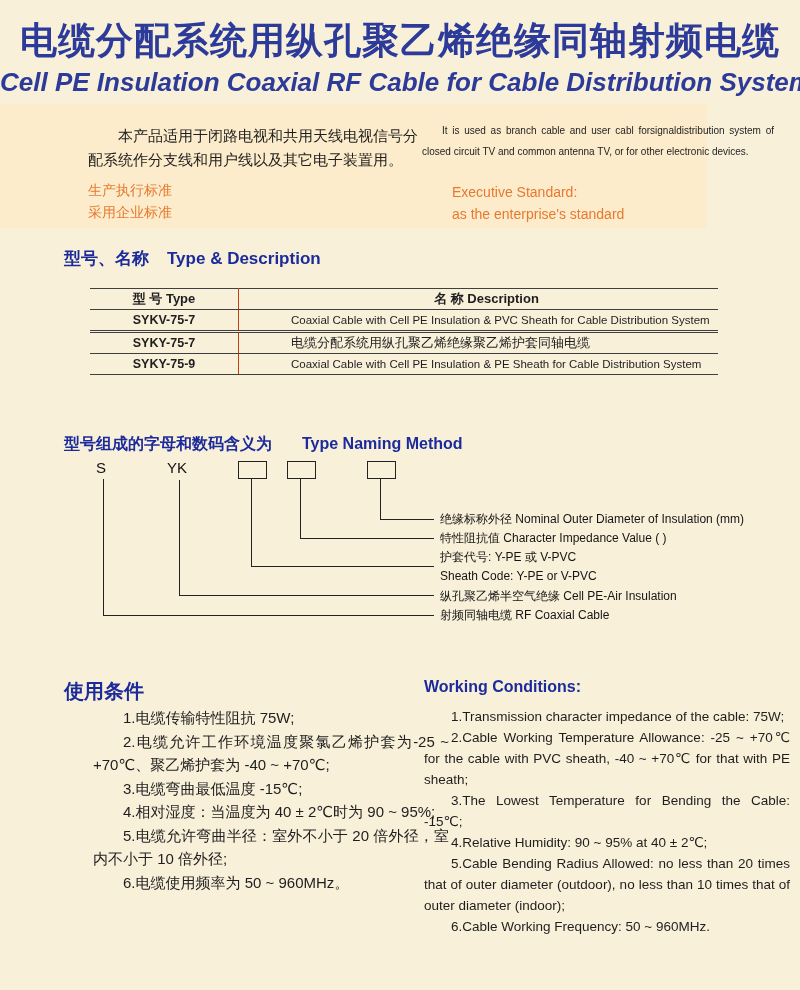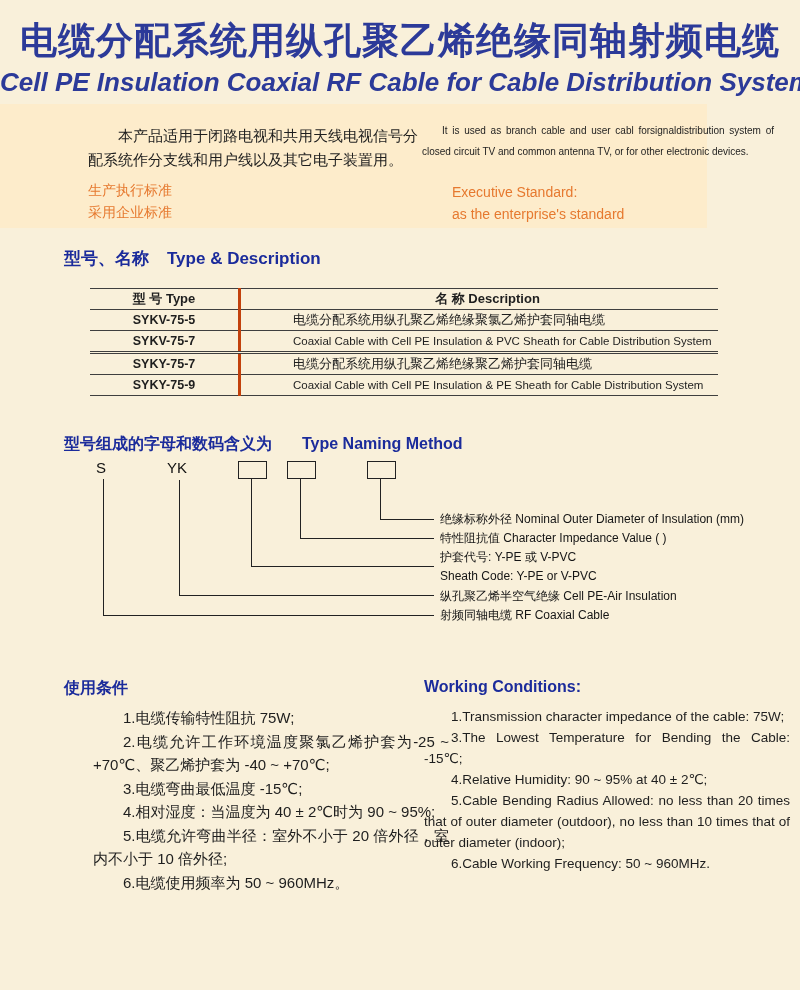--- a/index.html
+++ b/index.html
@@ -30,32 +30,32 @@
   .std-cn2{left:88px;top:100px;}
   .std-en1{left:452px;top:80px;}
   .std-en2{left:452px;top:102px;}
   
   .sec-head{display:flex;gap:18px;align-items:baseline;white-space:nowrap;}
   .sec-head .cn,.sec-head .en{font-weight:bold;color:#1b2b9b;}
   .head-type{left:64px;top:247px;font-size:17px;}
   .head-type .cn,.head-type .en{font-size:17px;}
   .head-naming{left:64px;top:434px;}
   .head-naming .cn,.head-naming .en{font-size:16px;}
-  .head-usage{left:64px;top:678px;font-size:16px;font-weight:bold;color:#1b2b9b;}
+  .head-usage{left:64px;top:678px;font-size:20px;font-weight:bold;color:#1b2b9b;}
   .head-working{left:424px;top:678px;font-size:16px;font-weight:bold;color:#1b2b9b;}
   
   table.type-table{
     position:absolute;left:90px;top:288px;width:628px;
     border-collapse:collapse;border-top:1px solid #3f3f3f;
   }
   table.type-table td{
     border-bottom:1px solid #3f3f3f;height:20px;padding:0;
     vertical-align:middle;
   }
-  table.type-table td.c1{width:148px;text-align:center;border-right:3px solid #c2410c;}
+  table.type-table td.c1{width:148px;text-align:center;border-right:1px solid #c2410c;}
   table.type-table td.c2{padding-left:52px;}
   table.type-table tr.hdr td{font-weight:bold;font-size:13px;}
   table.type-table tr.hdr td.c2{text-align:center;padding-left:16px;}
   table.type-table tr.group-end td{border-bottom:3px double #3f3f3f;}
   td.c1{font-weight:bold;font-size:12.5px;}
   tr.row-cn td.c2{font-size:13px;}
   tr.row-en td.c2{font-size:11.5px;}
   
   .sym{font-size:15px;color:#111;}
   .nbox{width:27px;height:16px;border:1px solid #222;background:transparent;}
@@ -86,24 +86,20 @@
 <div class="abs sec-head head-type">
   <span class="cn">型号、名称</span>
   <span class="en">Type &amp; Description</span>
 </div>
 
 <table class="type-table">
   <tbody>
       <tr class="hdr">
     <td class="c1">型 号 Type</td>
     <td class="c2">名  称  Description</td>
-  </tr>
-  <tr class="row-cn">
-    <td class="c1">SYKV-75-5</td>
-    <td class="c2">电缆分配系统用纵孔聚乙烯绝缘聚氯乙烯护套同轴电缆</td>
   </tr>
   <tr class="row-en group-end">
     <td class="c1">SYKV-75-7</td>
     <td class="c2">Coaxial Cable with Cell PE Insulation &amp; PVC Sheath for Cable Distribution System</td>
   </tr>
   <tr class="row-cn">
     <td class="c1">SYKY-75-7</td>
     <td class="c2">电缆分配系统用纵孔聚乙烯绝缘聚乙烯护套同轴电缆</td>
   </tr>
   <tr class="row-en">
@@ -151,17 +147,18 @@
   <p>2.电缆允许工作环境温度聚氯乙烯护套为-25 ~ +70℃、聚乙烯护套为 -40 ~ +70℃;</p>
   <p>3.电缆弯曲最低温度 -15℃;</p>
   <p>4.相对湿度：当温度为 40 ± 2℃时为 90 ~ 95%;</p>
   <p>5.电缆允许弯曲半径：室外不小于 20 倍外径，室内不小于 10 倍外径;</p>
   <p>6.电缆使用频率为 50 ~ 960MHz。</p>
 </div>
 
 <div class="abs head-working">Working Conditions:</div>
 <div class="abs cond-en">
   <p>1.Transmission character impedance of the cable: 75W;</p>
+  <p>2.Cable Working Temperature Allowance: -25 ~ +70℃ for the cable with PVC sheath, -40 ~ +70℃ for that with PE sheath;</p>
   <p>3.The Lowest Temperature for Bending the Cable: -15℃;</p>
   <p>4.Relative Humidity: 90 ~ 95% at 40 ± 2℃;</p>
   <p>5.Cable Bending Radius Allowed: no less than 20 times that of outer diameter (outdoor), no less than 10 times that of outer diameter (indoor);</p>
   <p>6.Cable Working Frequency: 50 ~ 960MHz.</p>
 </div>
 
 </body></html>

